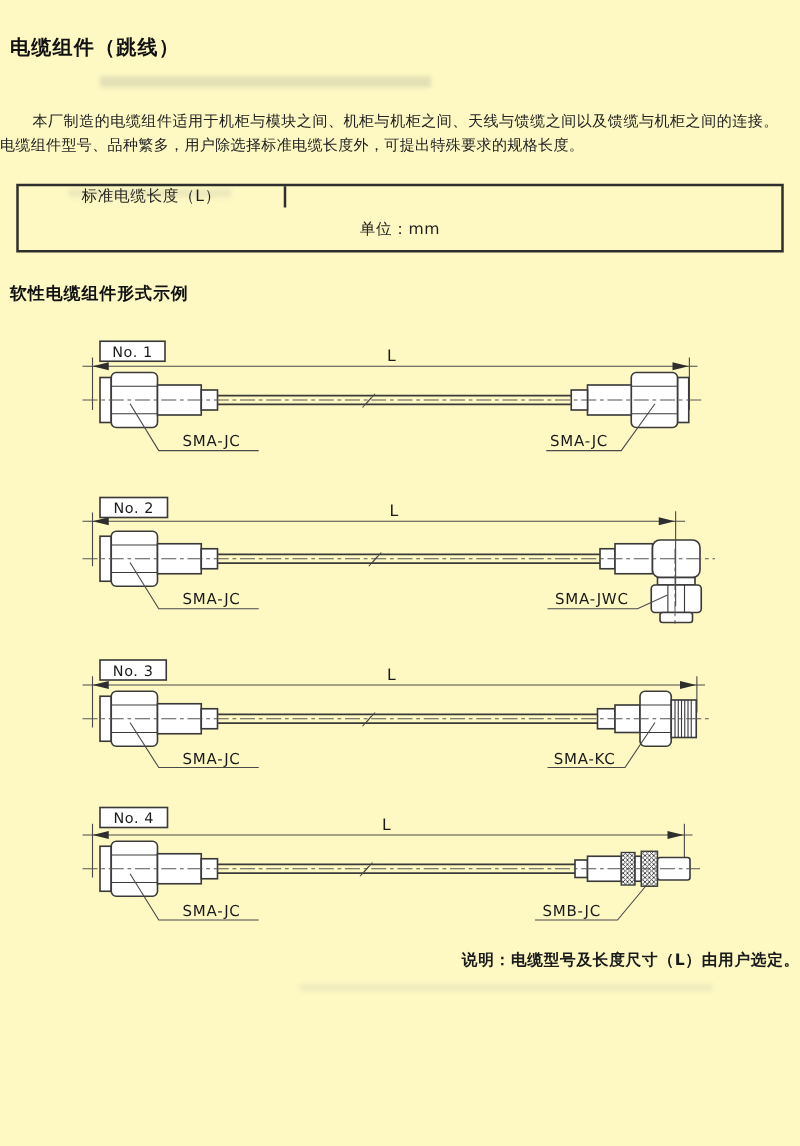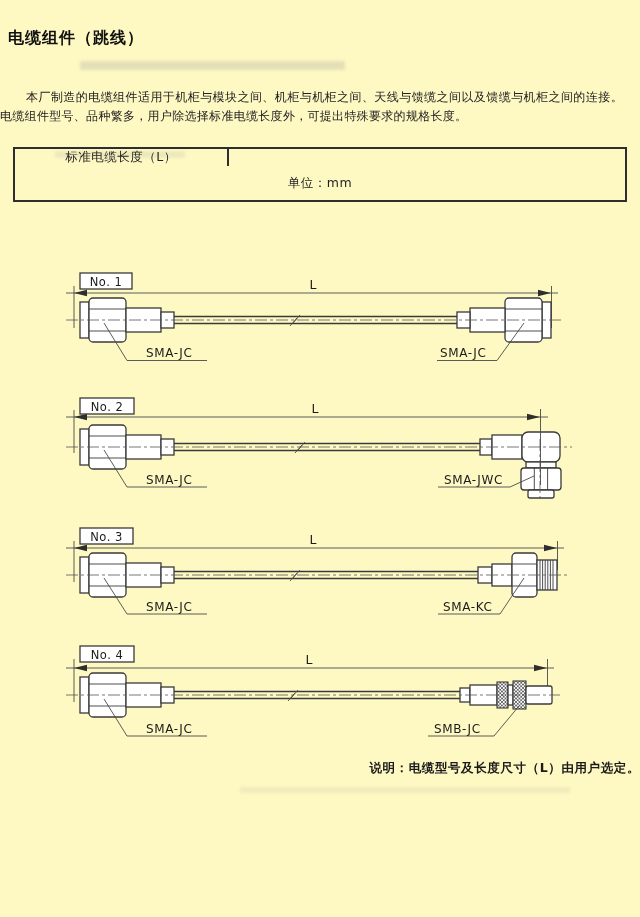--- a/index.html
+++ b/index.html
@@ -120,20 +120,21 @@
 
   <p class="intro">本厂制造的电缆组件适用于机柜与模块之间、机柜与机柜之间、天线与馈缆之间以及馈缆与机柜之间的连接。电缆组件型号、品种繁多，用户除选择标准电缆长度外，可提出特殊要求的规格长度。</p>
 
   <div class="spec-table">
     <div class="cell-label">标准电缆长度（L）</div>
     <div class="cell-values">
       <div class="unit">单位：mm</div>
     </div>
   </div>
 
+  <div class="section-heading">软性电缆组件形式示例</div>
 
   <svg id="dia1" class="diagram" viewBox="0 0 640 110">
     <line class="thin" x1="74" y1="16" x2="74" y2="58"></line>
     <line class="thin" x1="551.5" y1="16" x2="551.5" y2="58"></line>
     <line class="thin" x1="66" y1="23" x2="558" y2="23"></line>
     <polygon class="arrow" points="74,23 87,19.8 87,26.2"></polygon>
     <polygon class="arrow" points="551,23 538,19.8 538,26.2"></polygon>
     <rect class="part" x="80" y="3" width="52" height="16"></rect>
     <text class="no-txt" x="106" y="15.5" text-anchor="middle">No. 1</text>
     <text class="dim-txt" x="313" y="19" text-anchor="middle">L</text>

